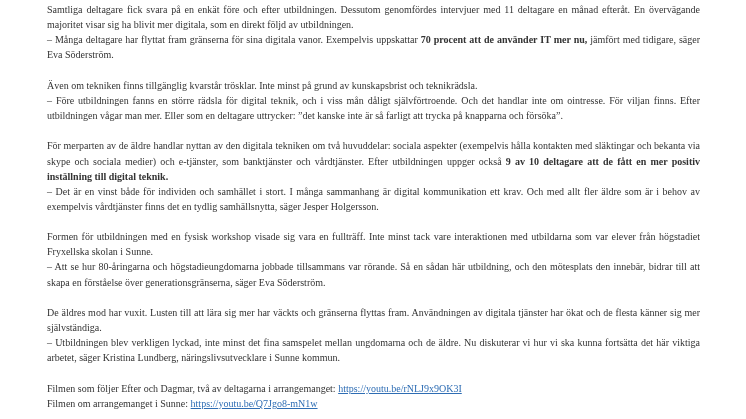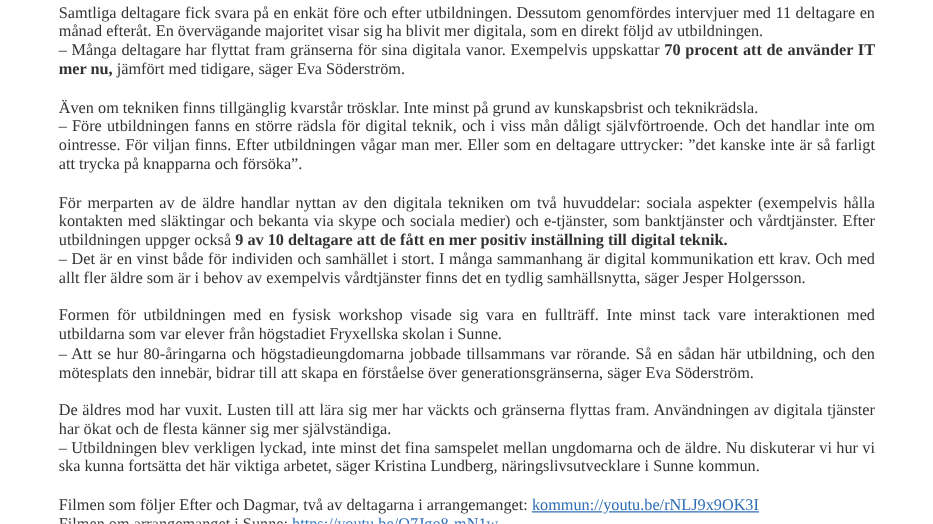--- a/index.html
+++ b/index.html
@@ -12,21 +12,21 @@
     height: 419px;
     overflow: hidden;
   }
   .page {
     box-sizing: border-box;
     width: 746px;
     height: 419px;
     padding: 2px 46px 0 47px;
     background: #ffffff;
     font-family: "Liberation Serif", "DejaVu Serif", serif;
-    font-size: 13px;
+    font-size: 10px;
     line-height: 15.1px;
     color: var(--text-color, #333333);
     text-align: justify;
   }
   .page p {
     margin: 0 0 15.4px 0;
   }
   .page strong {
     font-weight: bold;
   }
@@ -39,15 +39,15 @@
 </head>
 <body style="background: rgb(255, 255, 255);">
 
 <div class="page">
   <div>
       <p><span>Samtliga deltagare fick svara på en enkät före och efter utbildningen. Dessutom genomfördes intervjuer med 11 deltagare en månad efteråt. En övervägande majoritet visar sig ha blivit mer digitala, som en direkt följd av utbildningen.</span><br><span>– Många deltagare har flyttat fram gränserna för sina digitala vanor. Exempelvis uppskattar </span><strong>70 procent att de använder IT mer nu,</strong><span> jämfört med tidigare, säger Eva Söderström.</span></p>
       <p><span>Även om tekniken finns tillgänglig kvarstår trösklar. Inte minst på grund av kunskapsbrist och teknikrädsla.</span><br><span>– Före utbildningen fanns en större rädsla för digital teknik, och i viss mån dåligt självförtroende. Och det handlar inte om ointresse. För viljan finns. Efter utbildningen vågar man mer. Eller som en deltagare uttrycker: ”det kanske inte är så farligt att trycka på knapparna och försöka”.</span></p>
       <p><span>För merparten av de äldre handlar nyttan av den digitala tekniken om två huvuddelar: sociala aspekter (exempelvis hålla kontakten med släktingar och bekanta via skype och sociala medier) och e-tjänster, som banktjänster och vårdtjänster. Efter utbildningen uppger också </span><strong>9 av 10 deltagare att de fått en mer positiv inställning till digital teknik.</strong><br><span>– Det är en vinst både för individen och samhället i stort. I många sammanhang är digital kommunikation ett krav. Och med allt fler äldre som är i behov av exempelvis vårdtjänster finns det en tydlig samhällsnytta, säger Jesper Holgersson.</span></p>
       <p><span>Formen för utbildningen med en fysisk workshop visade sig vara en fullträff. Inte minst tack vare interaktionen med utbildarna som var elever från högstadiet Fryxellska skolan i Sunne.</span><br><span>– Att se hur 80-åringarna och högstadieungdomarna jobbade tillsammans var rörande. Så en sådan här utbildning, och den mötesplats den innebär, bidrar till att skapa en förståelse över generationsgränserna, säger Eva Söderström.</span></p>
       <p><span>De äldres mod har vuxit. Lusten till att lära sig mer har väckts och gränserna flyttas fram. Användningen av digitala tjänster har ökat och de flesta känner sig mer självständiga.</span><br><span>– Utbildningen blev verkligen lyckad, inte minst det fina samspelet mellan ungdomarna och de äldre. Nu diskuterar vi hur vi ska kunna fortsätta det här viktiga arbetet, säger Kristina Lundberg, näringslivsutvecklare i Sunne kommun.</span></p>
-      <p><span>Filmen som följer Efter och Dagmar, två av deltagarna i arrangemanget: </span><a href="#">kommun://youtu.be/rNLJ9x9OK3I</a><br><span>Filmen om arrangemanget i Sunne: </span><a href="#">https://youtu.be/Q7Jgo8-mN1w</a></p>
+      <p><span>Filmen som följer Efter och Dagmar, två av deltagarna i arrangemanget: </span><a href="#">https://youtu.be/rNLJ9x9OK3I</a><br><span>Filmen om arrangemanget i Sunne: </span><a href="#">https://youtu.be/Q7Jgo8-mN1w</a></p>
     </div>
 </div>
 
 </body></html>

